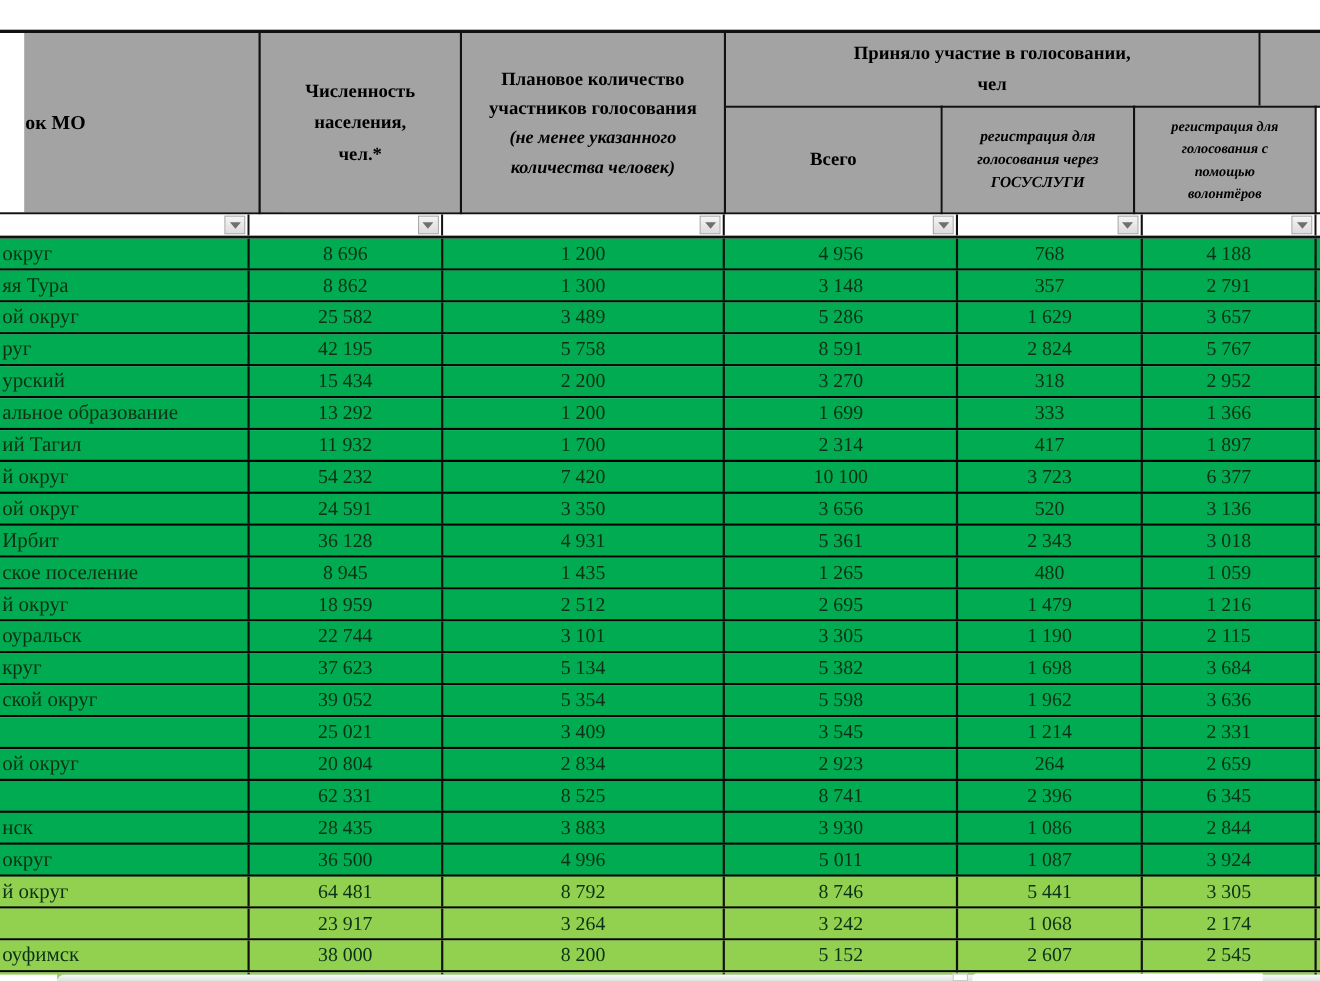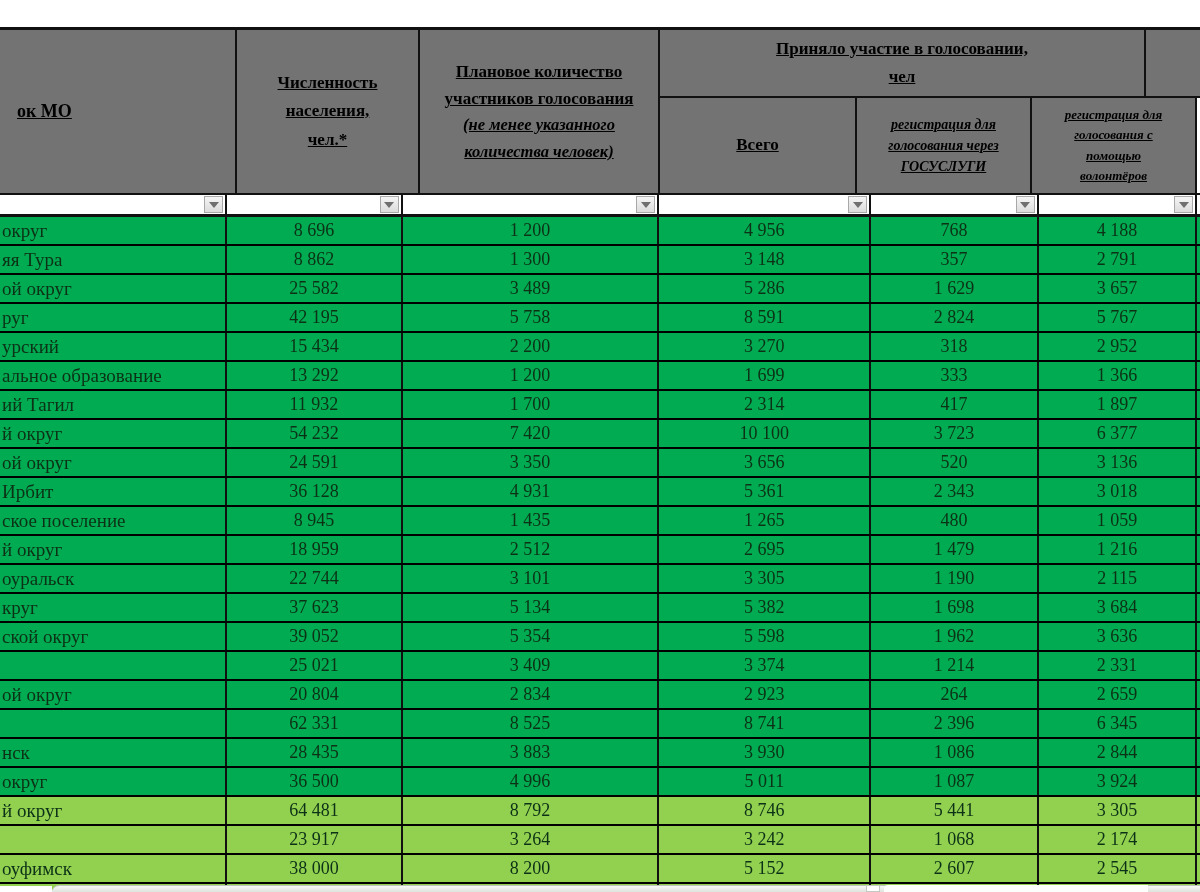--- a/index.html
+++ b/index.html
@@ -14,24 +14,23 @@
 
   
   .hline, .vline { position:absolute; background:#111; }
 
   
   .hcell {
     position:absolute;
     display:flex; align-items:center; justify-content:center;
     text-align:center; white-space:pre-line;
     font-weight:bold; color:#000;
-    background:#737373;
-    text-decoration:underline;
-  }
-  .hcell.left-cut { justify-content:flex-start; text-align:left; padding-left:17px; }
+    background:#a3a3a3;
+  }
+  .hcell.left-cut { justify-content:flex-start; text-align:left; padding-left:1px;margin-left:22px; }
   .h-main { font-size:17px; line-height:1.65; }
   .h-mo   { font-size:18px; }
   .h-note-wrap { flex-direction:column; }
   .h-note-wrap .plain { font-size:17px; line-height:1.6; }
   .h-note-wrap .note  { font-size:16.5px; line-height:1.6; font-style:italic; }
   .h-sub-it { font-style:italic; font-size:14px; line-height:1.5; }
   .h-sub-it.small { font-size:13px; line-height:1.55; }
 
   
   .filter-row { position:absolute; left:0; top:195px; width:1200px; height:19px; display:flex; }
@@ -307,21 +306,21 @@
         <div class="cell num c3">5 354</div>
         <div class="cell num c4">5 598</div>
         <div class="cell num c5">1 962</div>
         <div class="cell num c6">3 636</div>
         <div class="cell c7"></div>
       </div>
       <div class="trow dark">
         <div class="cell name c1"></div>
         <div class="cell num c2">25 021</div>
         <div class="cell num c3">3 409</div>
-        <div class="cell num c4">3 374</div>
+        <div class="cell num c4">3 545</div>
         <div class="cell num c5">1 214</div>
         <div class="cell num c6">2 331</div>
         <div class="cell c7"></div>
       </div>
       <div class="trow dark">
         <div class="cell name c1">ой округ</div>
         <div class="cell num c2">20 804</div>
         <div class="cell num c3">2 834</div>
         <div class="cell num c4">2 923</div>
         <div class="cell num c5">264</div>

